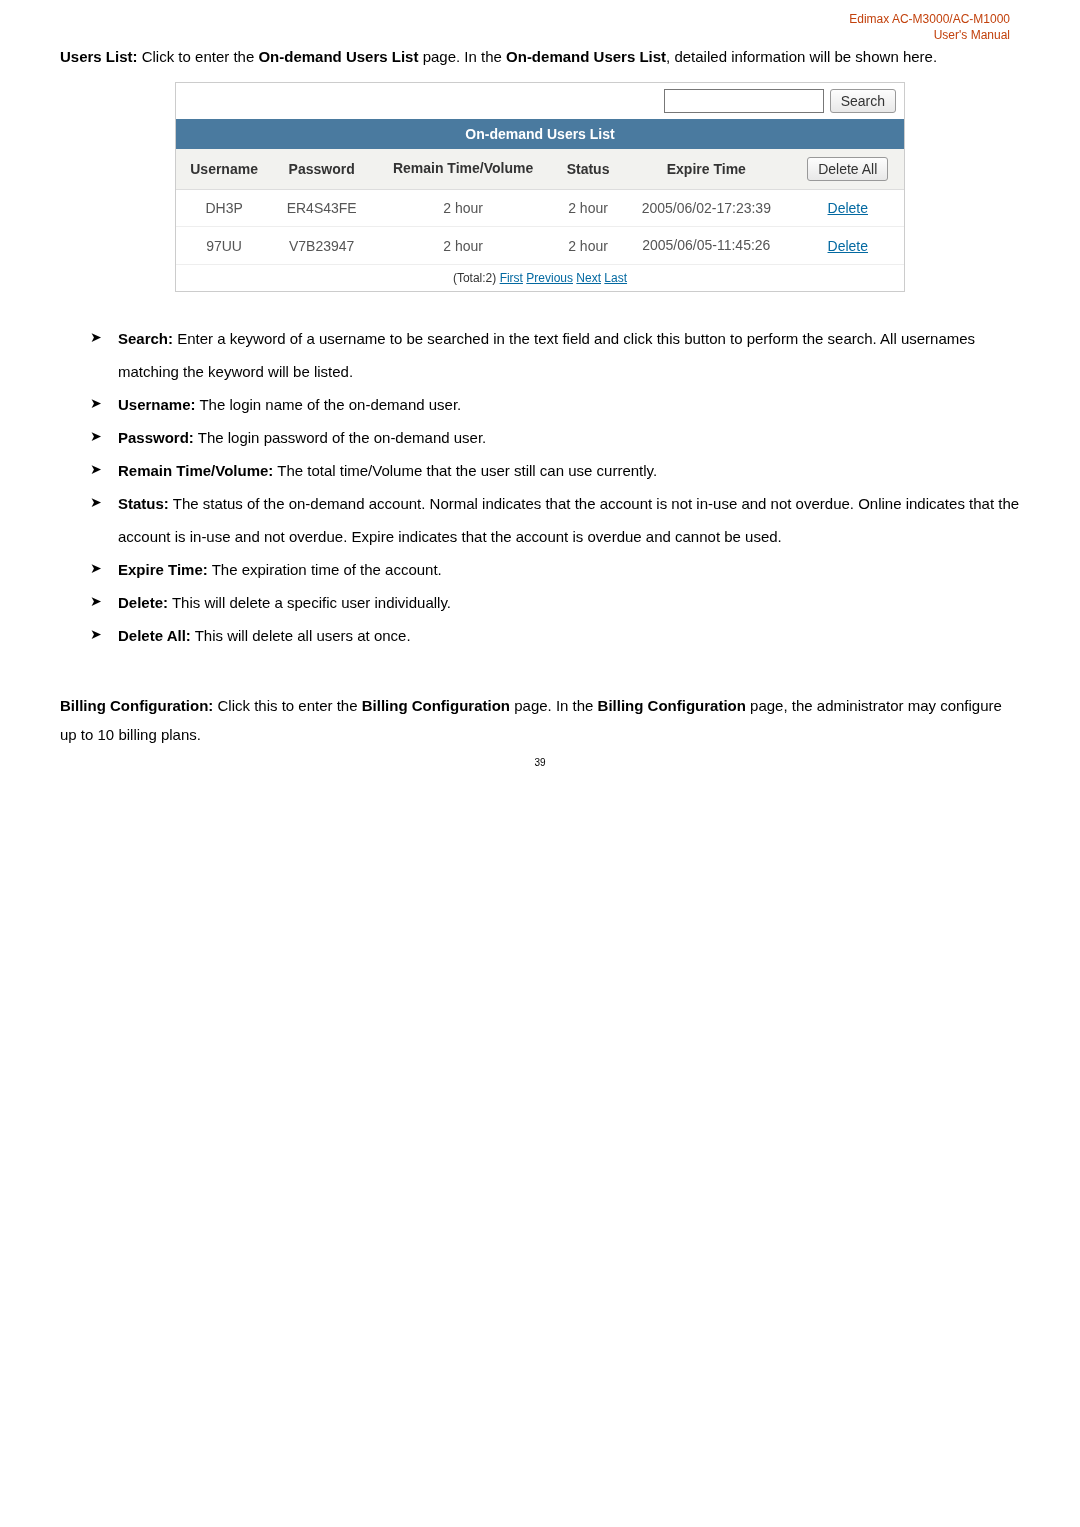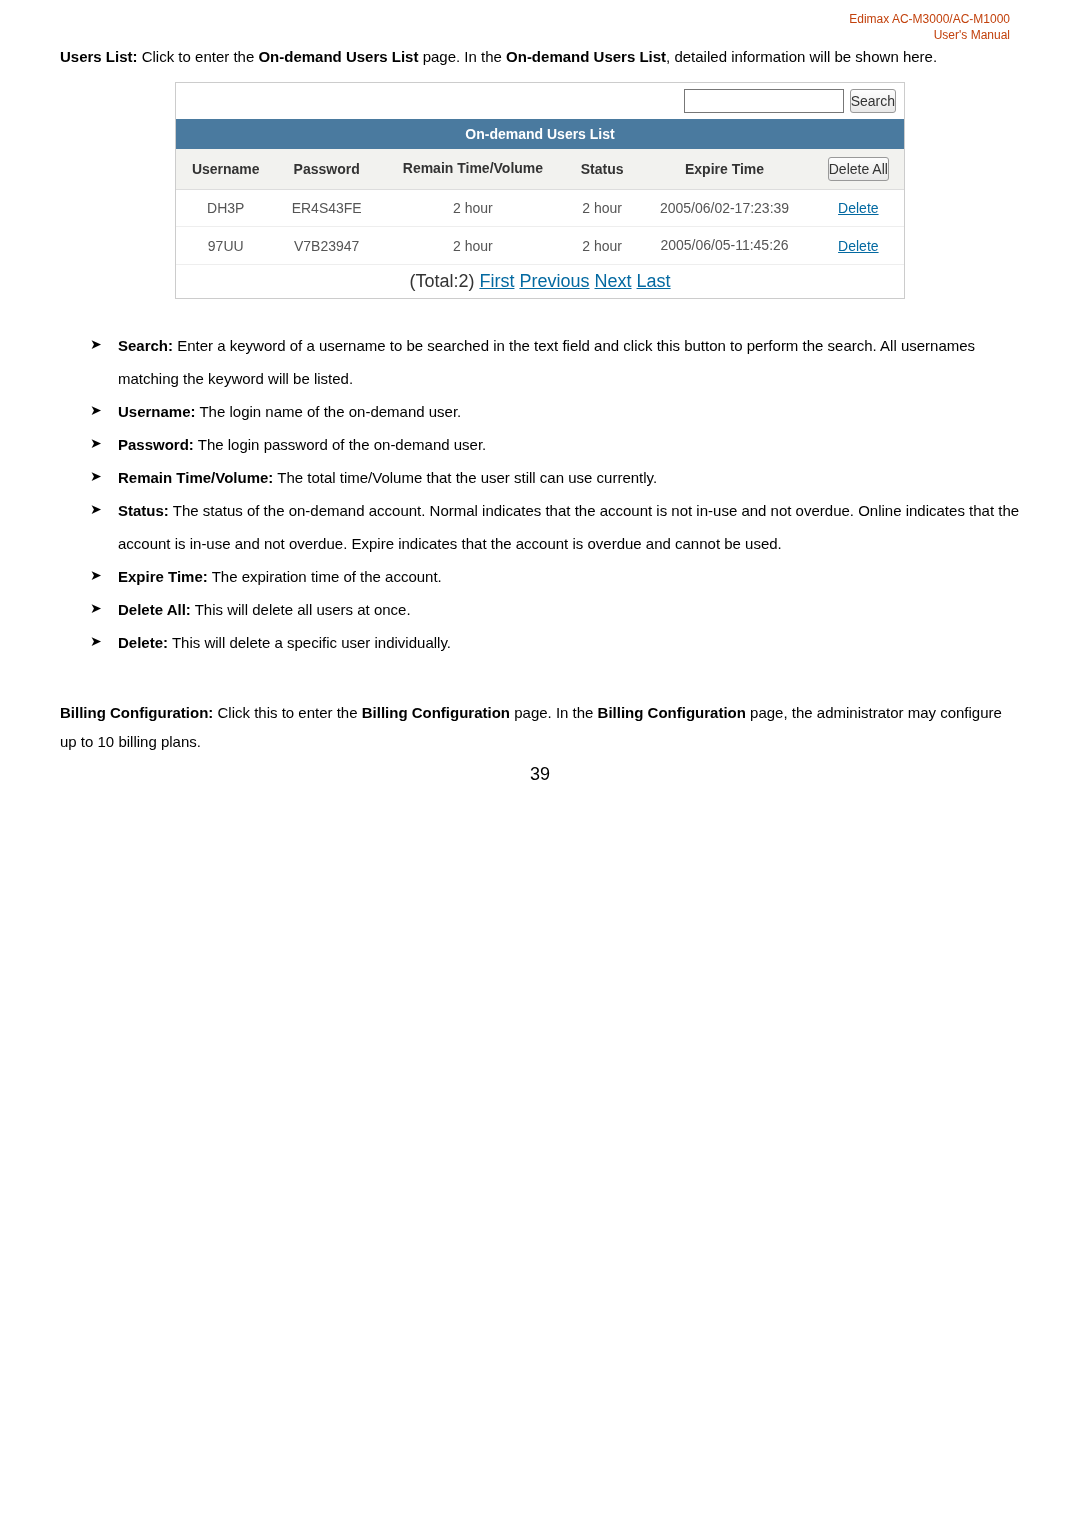--- a/index.html
+++ b/index.html
@@ -44,21 +44,21 @@
     border: 1px solid #777;
     background: #fff;
   }
   .btn {
     font-family: Arial, sans-serif;
     font-size: 14px;
     color: #333;
     background: linear-gradient(to bottom, #fdfdfd 0%, #e8e8e8 100%);
     border: 1px solid #999;
     border-radius: 3px;
-    padding: 2px 0;
+    padding: 2px 10px;
     height: 24px;
     cursor: pointer;
   }
   .title-bar {
     background: #4a7a9f;
     color: #fff;
     font-weight: bold;
     text-align: center;
     padding: 7px;
     font-size: 14px;
@@ -84,21 +84,21 @@
     color: #555;
   }
   .link {
     color: #0369a1;
     text-decoration: underline;
     cursor: pointer;
   }
   .pager {
     text-align: center;
     padding: 6px;
-    font-size: 18px;
+    font-size: 12px;
     color: #333;
   }
 
   .bullet-list {
     list-style: none;
     padding-left: 30px;
     margin-top: 20px;
   }
   .bullet-list > li {
     position: relative;
@@ -110,21 +110,21 @@
     position: absolute;
     left: 0;
     top: 0;
     font-size: 14px;
     color: #000;
   }
 
   .section-gap { height: 40px; }
   .page-num {
     text-align: center;
-    font-size: 18px;
+    font-size: 10px;
     padding-bottom: 20px;
   }
 </style>
 </head>
 <body>
 
 <div class="header-right">
   <div>Edimax  AC-M3000/AC-M1000</div>
   <div>User's  Manual</div>
 </div>
@@ -178,22 +178,22 @@
   </div>
 </div>
 
 <ul class="bullet-list">
   <li><span class="bold">Search:</span><span> Enter a keyword of a username to be searched in the text field and click this button to perform the search. All usernames matching the keyword will be listed.</span></li>
   <li><span class="bold">Username:</span><span> The login name of the on-demand user.</span></li>
   <li><span class="bold">Password:</span><span> The login password of the on-demand user.</span></li>
   <li><span class="bold">Remain Time/Volume:</span><span> The total time/Volume that the user still can use currently.</span></li>
   <li><span class="bold">Status:</span><span> The status of the on-demand account. Normal indicates that the account is not in-use and not overdue. Online indicates that the account is in-use and not overdue. Expire indicates that the account is overdue and cannot be used.</span></li>
   <li><span class="bold">Expire Time:</span><span> The expiration time of the account.</span></li>
+  <li><span class="bold">Delete:</span><span> This will delete a specific user individually.</span></li>
   <li><span class="bold">Delete All:</span><span> This will delete all users at once.</span></li>
-  <li><span class="bold">Delete:</span><span> This will delete a specific user individually.</span></li>
 </ul>
 
 <div class="section-gap"></div>
 
 <p class="body-text">
   <span class="bold">Billing Configuration:</span><span> Click this to enter the </span><span class="bold">Billing Configuration</span><span> page. In the </span><span class="bold">Billing Configuration</span><span> page, the administrator may configure up to 10 billing plans.</span>
 </p>
 
 <div class="page-num">39</div>
 

